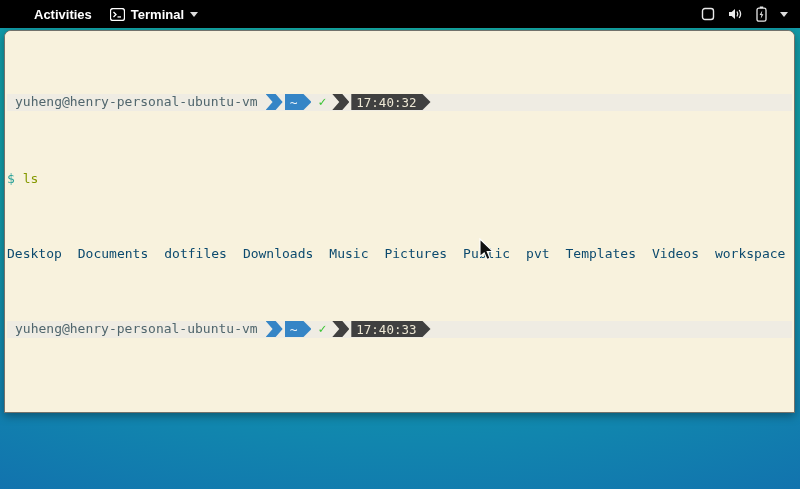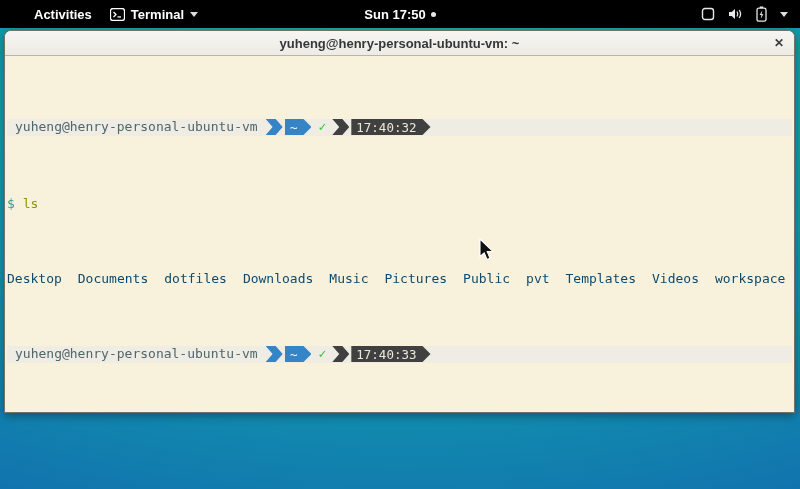--- a/index.html
+++ b/index.html
@@ -97,24 +97,20 @@
         <svg width="15" height="13" viewBox="0 0 15 13">
           <rect x="0.5" y="0.5" width="14" height="12" rx="2.5" fill="none" stroke="#fff" stroke-width="1.3"></rect>
           <path d="M3.5 4 L6 6.5 L3.5 9" fill="none" stroke="#fff" stroke-width="1.3"></path>
           <rect x="7.5" y="8.3" width="3.5" height="1.3" fill="#fff"></rect>
         </svg>
       </span>
       <span>Terminal</span>
       <span class="chev-down"></span>
     </span>
   </div>
-  <div class="tb-clock">
-    <span>Sun 17:50</span>
-    <span class="notif-dot"></span>
-  </div>
   <div class="tb-right">
     <span class="tb-icon">
       <svg width="14" height="14" viewBox="0 0 14 14">
         <rect x="1.5" y="1.5" width="11" height="11" rx="2.5" fill="none" stroke="#e8e8e8" stroke-width="1.4"></rect>
       </svg>
     </span>
     <span class="tb-icon">
       <svg width="15" height="14" viewBox="0 0 15 14">
         <path d="M1 5 h2.6 L7 2 v10 L3.6 9 H1 Z" fill="#e8e8e8"></path>
         <path d="M9 4.5 q1.6 2.5 0 5" fill="none" stroke="#e8e8e8" stroke-width="1.3"></path>
@@ -128,24 +124,20 @@
         <path d="M6.3 4.5 L3.6 9 H5.4 L4.7 12.7 L7.4 8.2 H5.6 Z" fill="#e8e8e8"></path>
       </svg>
     </span>
     <span class="chev-down"></span>
   </div>
 </div>
 
 <div class="desktop">
 
   <div class="window">
-    <div class="titlebar">
-      <span>yuheng@henry-personal-ubuntu-vm: ~</span>
-      <span class="close-btn">✕</span>
-    </div>
 
     <div class="term">
 
       
       <div class="prompt-line">
         <span class="sp"></span>
         <span class="host">yuheng@henry-personal-ubuntu-vm</span>
         <span class="sp"></span>
         <span class="pl-band pl-blue"></span>
         <span class="pl-seg pl-blue"><span>~</span></span>

